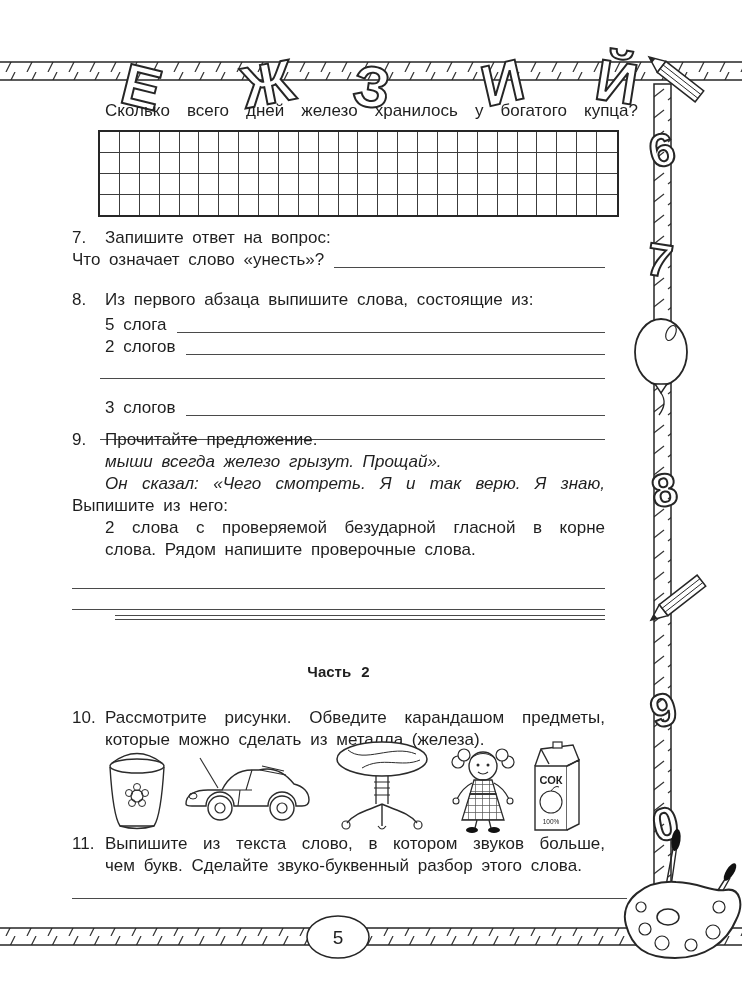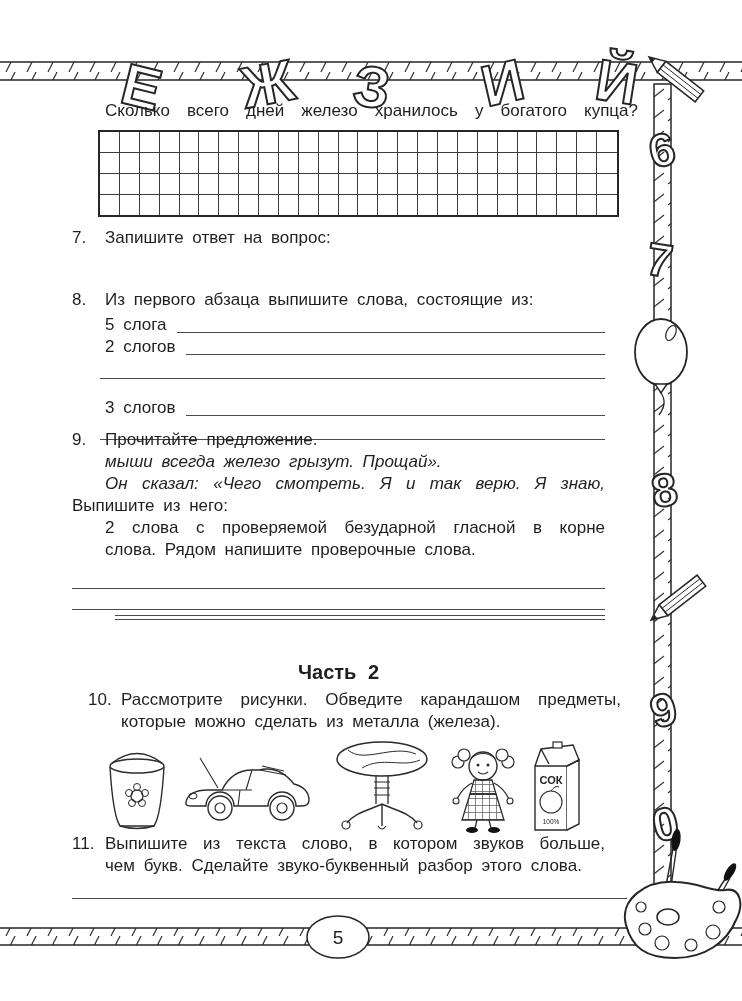--- a/index.html
+++ b/index.html
@@ -9,21 +9,21 @@
   .content{position:absolute;left:72px;top:0;width:533px;z-index:1;font-size:17px;line-height:22px;word-spacing:4px;}
   .blk{position:absolute;left:0;width:533px;}
   .ind{padding-left:33px;position:relative;}
   .num{position:absolute;left:0;top:0;}
   .jline{text-align:justify;text-align-last:justify;}
   .it{font-style:italic;}
   .rowline{display:flex;align-items:flex-end;}
   .rowline .lbl{white-space:nowrap;}
   .fill-line{flex:1;border-bottom:1.5px solid #4a4a4a;margin:0 0 3px 10px;height:0;}
   .wline{height:20px;border-bottom:1.5px solid #4a4a4a;}
-  .part-title{text-align:center;font-weight:bold;font-size:20px;word-spacing:6px;}
+  .part-title{text-align:center;font-weight:bold;font-size:15px;word-spacing:6px;}
   
   .agrid{display:grid;border:2px solid #262626;width:517px;margin-left:26px;background:#fff;}
   .agrid div{border-right:1px solid #3c3c3c;border-bottom:1px solid #3c3c3c;height:20px;}
   .agrid div.lastcol{border-right:none;}
   .agrid div.lastrow{border-bottom:none;}
   
   .pics{position:absolute;left:72px;top:738px;width:533px;height:100px;z-index:1;}
   .pic{position:absolute;}
   
   .decor-letter{font-family:"Liberation Sans",sans-serif;font-weight:bold;}
@@ -223,20 +223,24 @@
           <div class="lastrow"></div>
           <div class="lastcol lastrow"></div>
         </div>
     </div>
 
     <div class="blk" style="top:227px;">
       <div class="ind">
         <span class="num">7.</span>
         <span>Запишите ответ на вопрос:</span>
       </div>
+      <div class="rowline">
+        <span class="lbl">Что означает слово «унесть»?</span>
+        <span class="fill-line"></span>
+      </div>
     </div>
 
     <div class="blk" style="top:289px;">
       <div class="ind" style="margin-bottom:3px;">
         <span class="num">8.</span>
         <span>Из первого абзаца выпишите слова, состоящие из:</span>
       </div>
       <div class="rowline ind">
         <span class="lbl">5 слога</span>
         <span class="fill-line"></span>
@@ -268,21 +272,21 @@
       <div class="rowline ind" style="margin-top:5px;">
         <span class="fill-line"></span>
       </div>
       <div class="rowline ind">
         <span class="fill-line"></span>
       </div>
     </div>
 
     <div class="blk part-title" style="top:661px;">Часть 2</div>
 
-    <div class="blk" style="top:689px;margin-left:16px;">
+    <div class="blk" style="top:707px;">
       <div class="ind jline">
         <span class="num">10.</span>
         <span>Рассмотрите рисунки. Обведите карандашом предметы,</span>
       </div>
       <div class="ind">которые можно сделать из металла (железа).</div>
     </div>
 
     <div class="blk" style="top:833px;">
       <div class="ind jline">
         <span class="num">11.</span>

